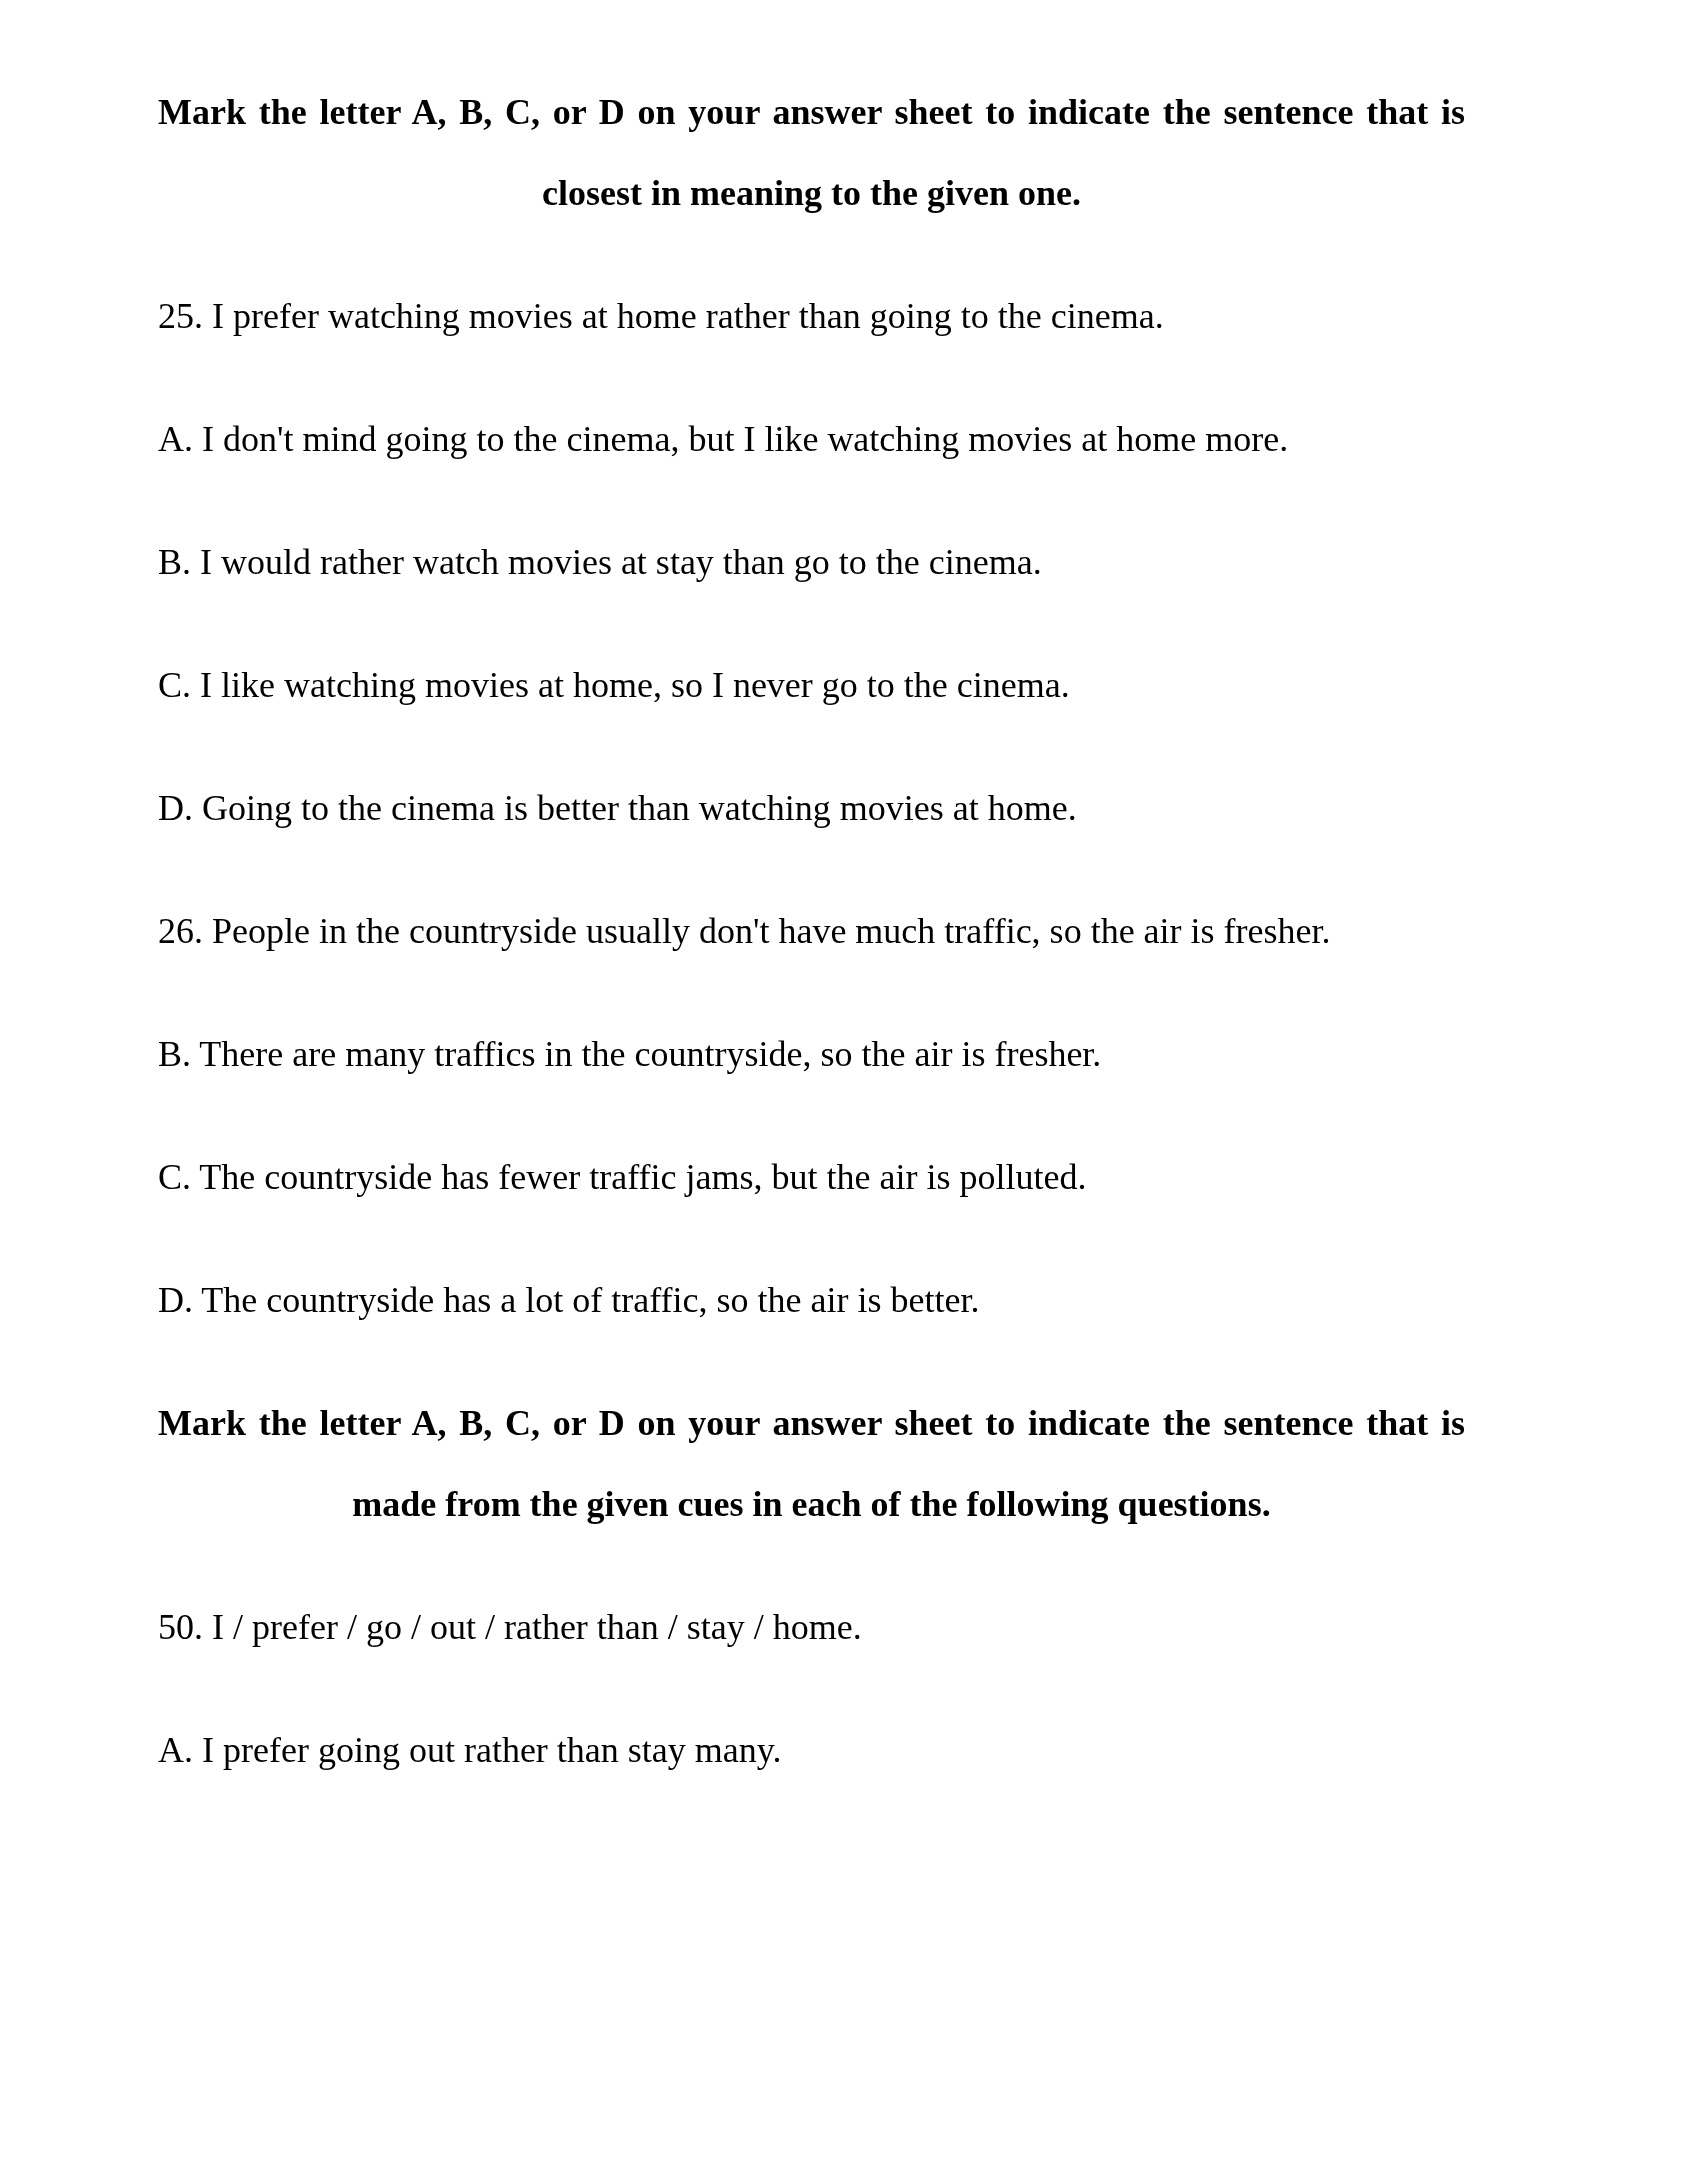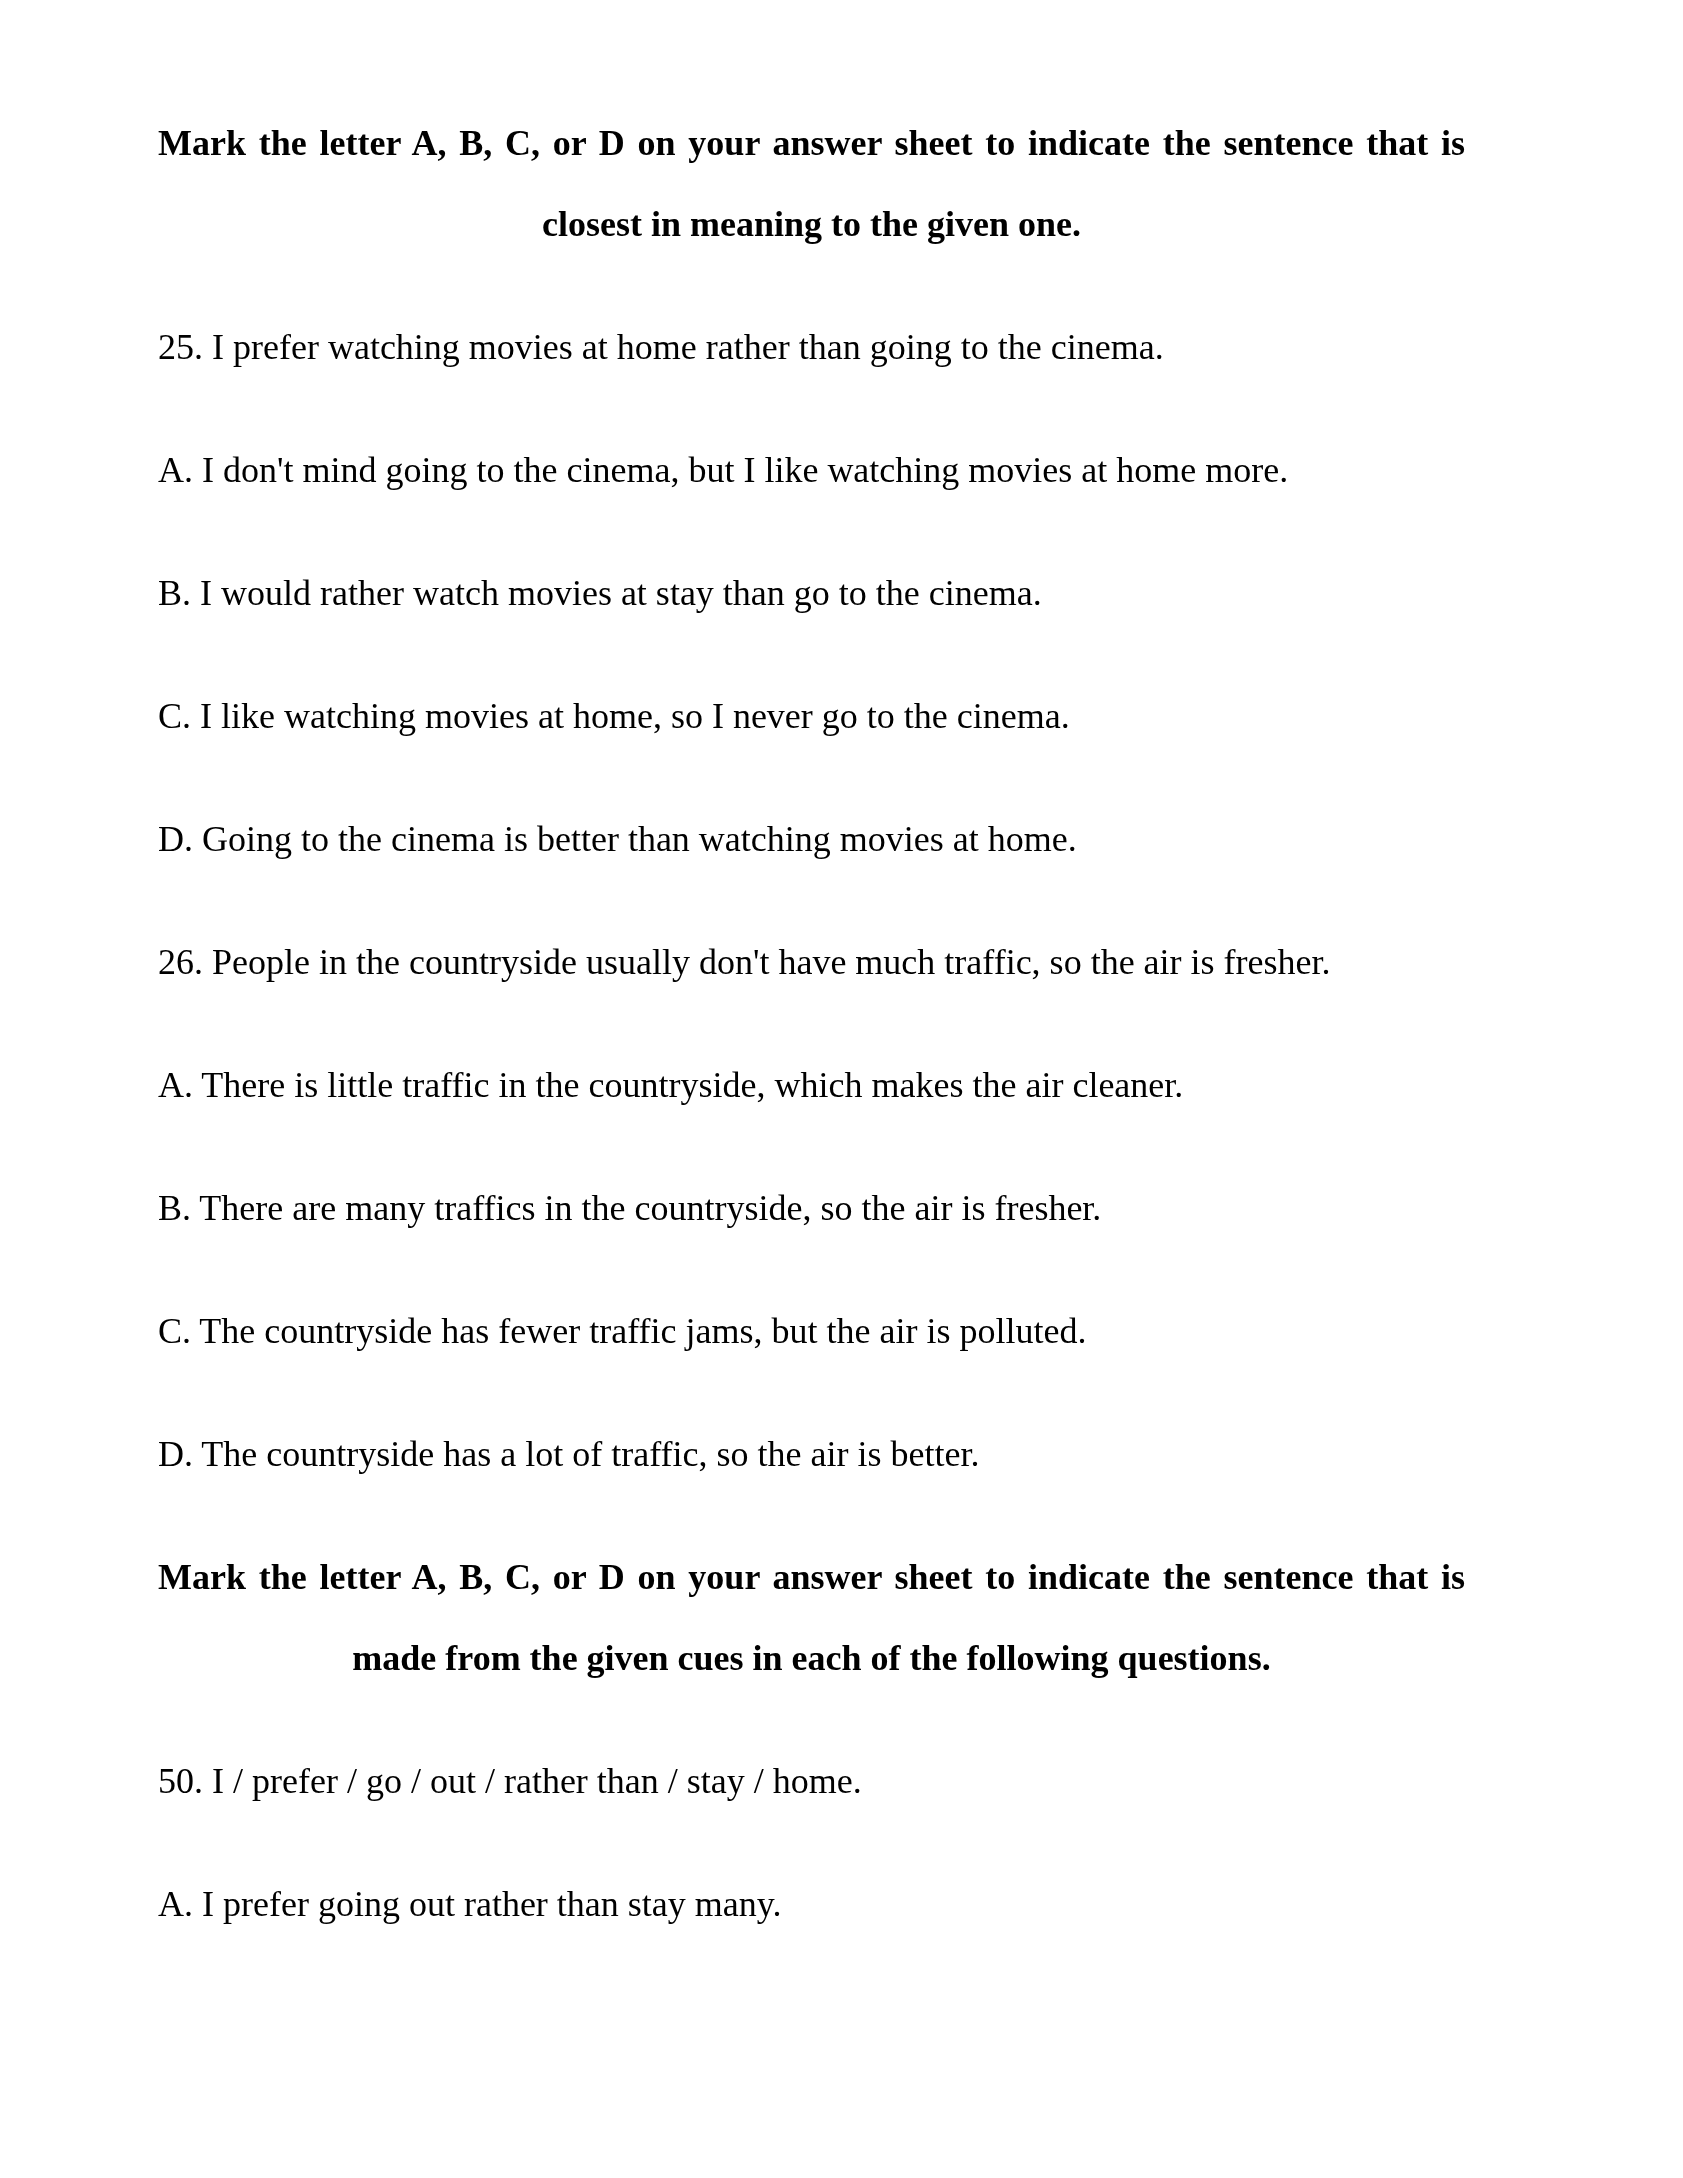--- a/index.html
+++ b/index.html
@@ -6,21 +6,21 @@
     margin: 0;
     padding: 0;
     background: #888;
   }
   .page {
     position: relative;
     width: 1683px;
     height: 2178px;
     background: #ffffff;
     box-sizing: border-box;
-    padding: 103px 218px 0 158px;
+    padding: 72px 218px 0 158px;
     overflow: hidden;
   }
   .para {
     font-family: "Liberation Serif", serif;
     font-size: 36px;
     line-height: 81px;
     color: #000000;
     margin: 0 0 42px 0;
     white-space: nowrap;
   }
@@ -43,21 +43,20 @@
   <div class="para heading heading-first-line">Mark the letter A, B, C, or D on your answer sheet to indicate the sentence that is</div>
   <div class="para heading">closest in meaning to the given one.</div>
 
   <div class="para">25. I prefer watching movies at home rather than going to the cinema.</div>
   <div class="para">A. I don't mind going to the cinema, but I like watching movies at home more.</div>
   <div class="para">B. I would rather watch movies at stay than go to the cinema.</div>
   <div class="para">C. I like watching movies at home, so I never go to the cinema.</div>
   <div class="para">D. Going to the cinema is better than watching movies at home.</div>
 
   <div class="para">26. People in the countryside usually don't have much traffic, so the air is fresher.</div>
-  <div class="para">A. There is little traffic in the countryside, which makes the air cleaner.</div>
   <div class="para">B. There are many traffics in the countryside, so the air is fresher.</div>
   <div class="para">C. The countryside has fewer traffic jams, but the air is polluted.</div>
   <div class="para">D. The countryside has a lot of traffic, so the air is better.</div>
 
   <div class="para heading heading-first-line">Mark the letter A, B, C, or D on your answer sheet to indicate the sentence that is</div>
   <div class="para heading">made from the given cues in each of the following questions.</div>
 
   <div class="para">50. I / prefer / go / out / rather than / stay / home.</div>
   <div class="para">A. I prefer going out rather than stay many.</div>
 

